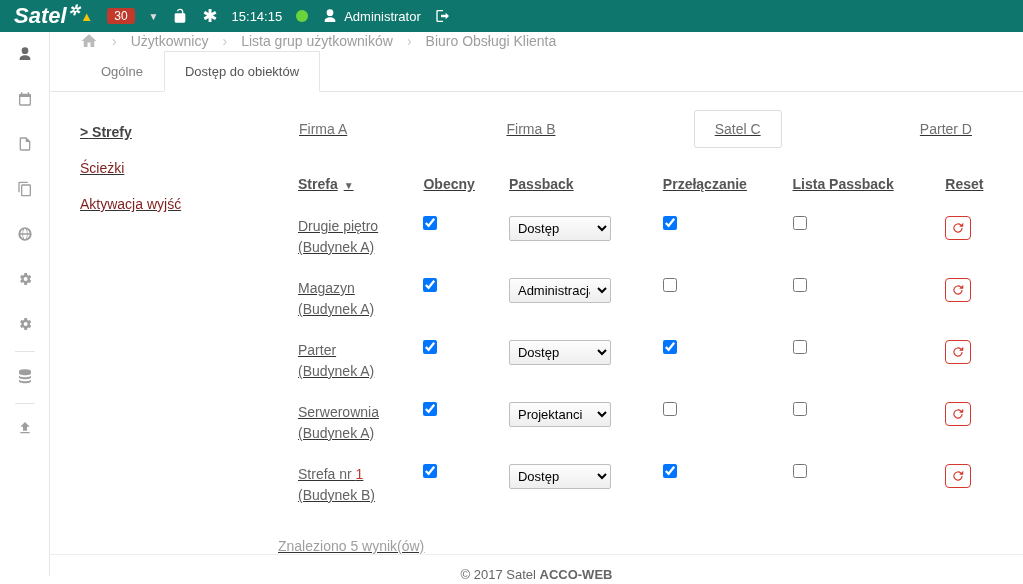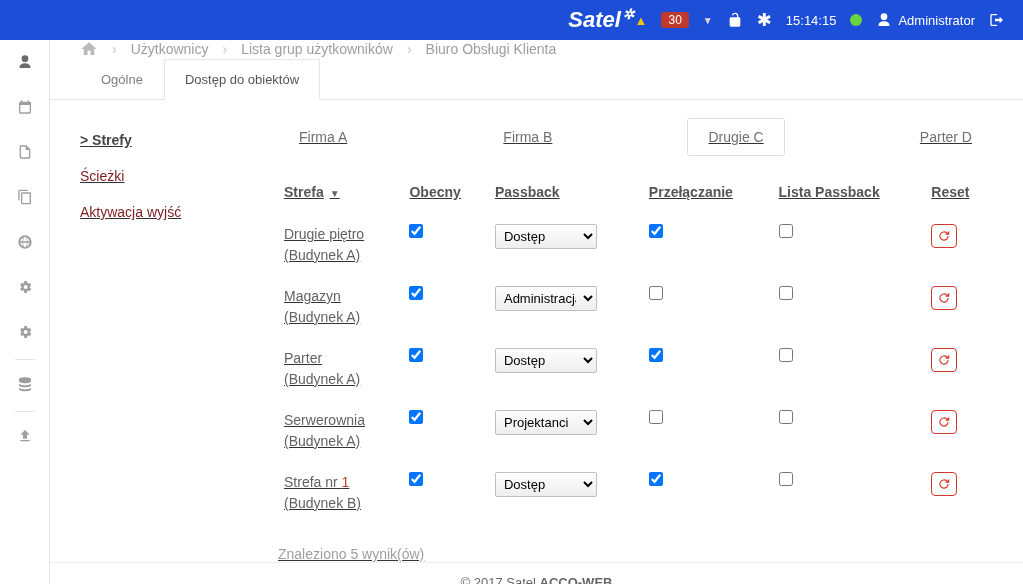--- a/index.html
+++ b/index.html
@@ -1,18 +1,18 @@
 <!DOCTYPE html>
 <html><head>
 <meta charset="utf-8">
 <style>
 * { margin: 0; padding: 0; box-sizing: border-box; font-family: Arial, sans-serif; }
 body { width: 1023px; height: 584px; background: #fff; overflow: hidden; font-size: 13px; color: #333; }
 
-.header { height: 40px; background: #1d4ed8; display: flex; align-items: center; justify-content: flex-end; padding: 0 18px 0 14px; color: #fff; }
+.header { height: 32px; background: #0f766e; display: flex; align-items: center; justify-content: flex-start; padding: 0 18px 0 14px; color: #fff; }
 .logo { font-size: 22px; font-weight: bold; font-style: italic; display: flex; align-items: center; }
 .logo-gear { margin-left: 2px; font-size: 14px; position: relative; top: -6px; }
 .header-right { display: flex; align-items: center; gap: 14px; font-size: 13px; }
 .badge { background: #c0392b; color: #fff; padding: 1px 7px; border-radius: 3px; font-size: 12px; }
 .green-dot { width: 12px; height: 12px; background: #6bd33b; border-radius: 50%; display: inline-block; }
 .warn-icon { color: #f1c40f; }
 .header-right svg { width: 16px; height: 16px; fill: #fff; }
 .user-block { display: flex; align-items: center; gap: 6px; }
 
 .layout { display: flex; height: 544px; }
@@ -35,21 +35,21 @@
 .content { flex: 1; display: flex; padding: 0 0 0 30px; text-decoration: underline; }
 .sidemenu { width: 180px; padding-top: 22px; }
 .sidemenu .mi { padding: 10px 0; color: #7f1d1d; cursor: pointer; font-size: 14px; }
 .sidemenu .mi.sel { font-weight: bold; color: #444; }
 
 .panel { flex: 1; padding: 18px 30px 0 18px; }
 .subtabs { display: flex; gap: 2px; margin-bottom: 20px; justify-content: space-between; }
 .subtab { padding: 10px 20px; color: #707070; cursor: pointer; border: 1px solid transparent; border-radius: 3px; font-size: 14px; }
 .subtab.active { border-color: #ddd; background: #fff; }
 
-.table { width: 100%; border-collapse: collapse; }
+.table { width: 100%; border-collapse: collapse; margin-left: 14px; }
 .table th { text-align: left; font-weight: bold; color: #555; padding: 8px 6px 14px 6px; font-size: 14px; vertical-align: top; }
 .table th .sortind { margin-left: 6px; font-size: 10px; color: #666; }
 .table td { padding: 10px 6px; vertical-align: top; color: #636363; font-size: 14px; }
 .zone-name { line-height: 1.5; }
 .zone-sub { display: block; }
 .num-link { color: #c0392b; }
 
 select { width: 102px; padding: 3px 4px; font-size: 13px; border: 1px solid #bfbfbf; background: linear-gradient(#fdfdfd,#eeeeee); border-radius: 2px; }
 input[type=checkbox] { width: 14px; height: 14px; }
 
@@ -146,21 +146,21 @@
       <div class="sidemenu">
         <div class="mi sel"><span>&gt;</span> <span>Strefy</span></div>
         <div class="mi">Ścieżki</div>
         <div class="mi">Aktywacja wyjść</div>
       </div>
 
       <div class="panel">
         <div class="subtabs">
           <div class="subtab">Firma A</div>
           <div class="subtab">Firma B</div>
-          <div class="subtab active">Drugie C</div>
+          <div class="subtab active">Satel C</div>
           <div class="subtab">Parter D</div>
         </div>
 
         <table class="table">
           <thead>
             <tr>
               <th><span>Strefa</span><span class="sortind">▼</span></th>
               <th>Obecny</th>
               <th>Passback</th>
               <th>Przełączanie</th>

